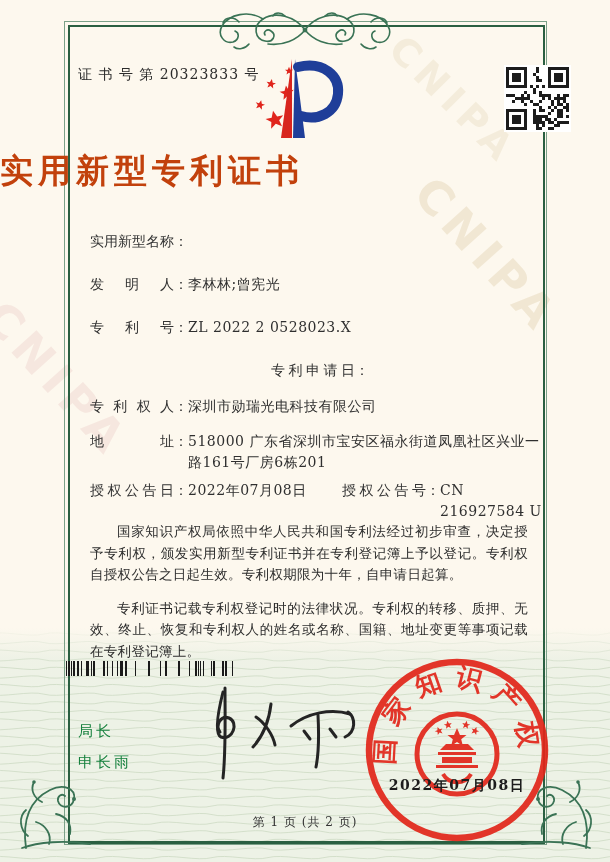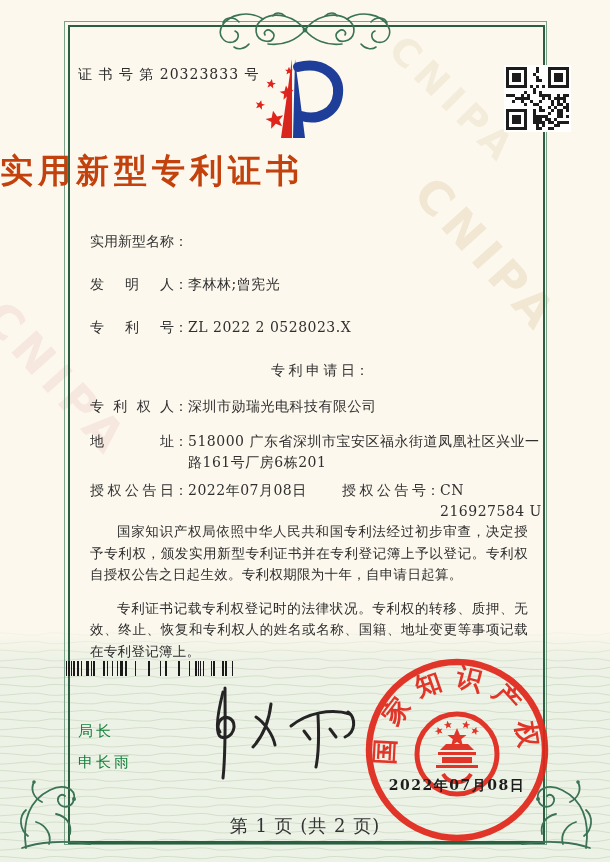--- a/index.html
+++ b/index.html
@@ -73,21 +73,21 @@
   .sig-script{position:absolute; left:185px; top:684px; z-index:4;}
   
   .seal{position:absolute; left:357px; top:650px; z-index:4;}
   .seal-date{
     position:absolute; left:368px; top:777px; width:178px; z-index:5;
     text-align:center; font-size:14px; font-weight:bold; letter-spacing:1.5px; color:#1c1c1c;
   }
   
   .footer{
     position:absolute; left:0; right:0; top:814px; z-index:3;
-    text-align:center; font-size:18px; letter-spacing:1px; color:#333;
+    text-align:center; font-size:12px; letter-spacing:1px; color:#333;
   }
 </style>
 </head>
 <body>
 
 <div class="page">
 
   <div class="band">
     <svg id="waves-svg" width="610" height="234" viewBox="0 0 610 234">
         <path d="M-12 6 c14,-4 42,4 56,0 c14,-4 42,4 56,0 c14,-4 42,4 56,0 c14,-4 42,4 56,0 c14,-4 42,4 56,0 c14,-4 42,4 56,0 c14,-4 42,4 56,0 c14,-4 42,4 56,0 c14,-4 42,4 56,0 c14,-4 42,4 56,0 c14,-4 42,4 56,0 c14,-4 42,4 56,0" stroke="#cfdcc6" stroke-opacity="0.17" fill="none" stroke-width="1"></path>

